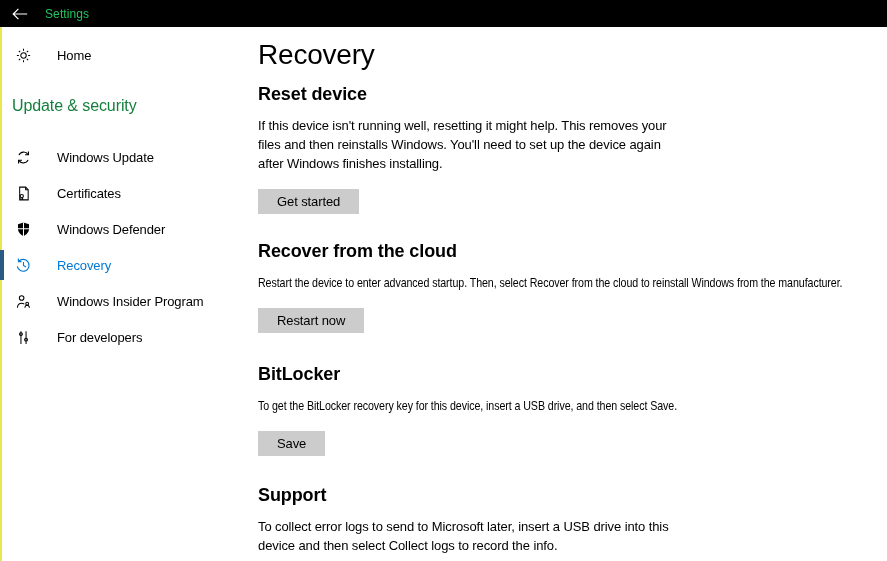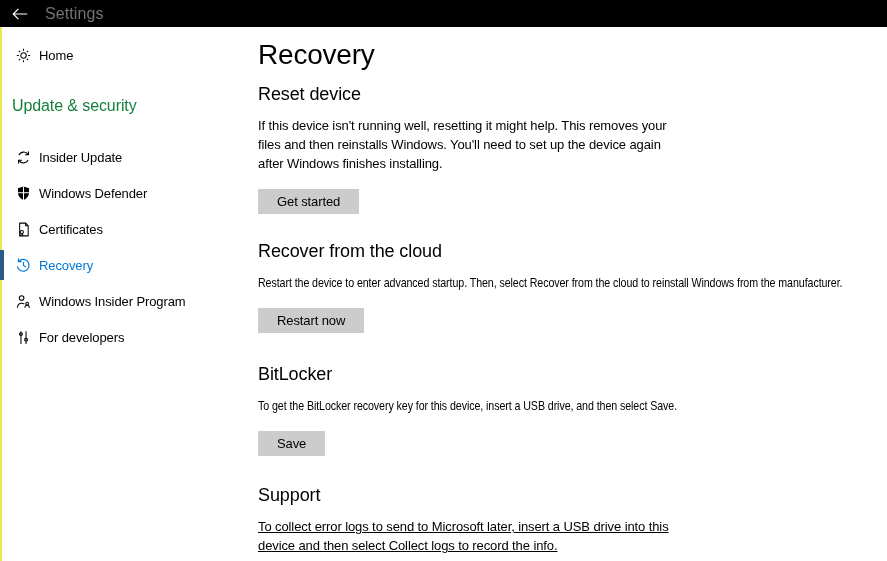--- a/index.html
+++ b/index.html
@@ -19,22 +19,22 @@
     align-items: center;
     position: relative;
     z-index: 10;
   }
   .back-btn {
     width: 40px; height: 27px;
     display: flex; align-items: center; justify-content: center;
     cursor: default;
   }
   .titlebar-title {
-    color: #737373;
-    font-size: 16px;
+    color: #22c55e;
+    font-size: 12px;
     letter-spacing: 0.1px;
     margin-left: 5px;
   }
 
   
   .edge-strip {
     position: absolute;
     left: 0; top: 27px; bottom: 0;
     width: 2px;
     background: #e9e94f;
@@ -53,21 +53,21 @@
     width: 250px;
     flex: 0 0 250px;
     padding-top: 10px;
     background: #ffffff;
   }
   .nav-item {
     height: 36px;
     display: flex;
     align-items: center;
     padding-left: 14px;
-    gap: 7px;
+    gap: 25px;
     position: relative;
     cursor: default;
     font-size: 13px;
     letter-spacing: -0.1px;
   }
   .nav-item .icon {
     width: 18px; height: 18px;
     display: flex; align-items: center; justify-content: center;
     flex: 0 0 18px;
     color: #000;
@@ -95,34 +95,34 @@
     overflow: hidden;
   }
   .page-title {
     font-size: 28px;
     font-weight: 300;
     line-height: 32px;
     letter-spacing: -0.2px;
   }
   section h2 {
     font-size: 18px;
-    font-weight: 400;
+    font-weight: 700;
     line-height: 22px;
     letter-spacing: -0.1px;
     margin-top: 12px;
   }
   section p {
     margin-top: 11px;
     font-size: 13px;
     line-height: 19px;
     letter-spacing: -0.1px;
     color: #000;
   }
   section .body-w1 { max-width: 430px; }
-  section .body-w4 { max-width: 445px; text-decoration: underline; }
+  section .body-w4 { max-width: 445px; }
   section .oneline {
     white-space: nowrap;
     transform: scaleX(0.82);
     transform-origin: 0 50%;
   }
   section:nth-of-type(2) { margin-top: 26px; }
   section:nth-of-type(3) { margin-top: 30px; }
   section:nth-of-type(4) { margin-top: 28px; }
   .btn {
     margin-top: 16px;
@@ -176,47 +176,47 @@
       <span class="icon">
         <svg width="17" height="17" viewBox="0 0 20 20">
           <g stroke="currentColor" stroke-width="1.3" fill="none">
             <path d="M4.6 7.2a6.1 6.1 0 0 1 10.8-.6"></path>
             <path d="M15.8 2.8v4h-4"></path>
             <path d="M15.4 12.8a6.1 6.1 0 0 1-10.8.6"></path>
             <path d="M4.2 17.2v-4h4"></path>
           </g>
         </svg>
       </span>
-      <span>Insider Update</span>
-    </div>
-
-    <div class="nav-item">
-      <span class="icon">
-        <svg width="17" height="17" viewBox="0 0 20 20">
-          <path d="M10 1.8l6.5 1.9v4.8c0 4.5-2.8 7.6-6.5 9.2-3.7-1.6-6.5-4.7-6.5-9.2V3.7z" fill="#000"></path>
-          <path d="M10 1.8v16M3.5 9h13" stroke="#fff" stroke-width="1.2" fill="none"></path>
-        </svg>
-      </span>
-      <span>Windows Defender</span>
+      <span>Windows Update</span>
     </div>
 
     <div class="nav-item">
       <span class="icon">
         <svg width="17" height="17" viewBox="0 0 20 20">
           <g stroke="currentColor" stroke-width="1.2" fill="none">
             <path d="M5.5 17.5v-15h7l3 3v12z"></path>
             <path d="M12.5 2.5v3h3"></path>
             <circle cx="8" cy="13" r="1.9"></circle>
             <path d="M7 14.6v3M9 14.6v3"></path>
           </g>
         </svg>
       </span>
       <span>Certificates</span>
     </div>
 
+    <div class="nav-item">
+      <span class="icon">
+        <svg width="17" height="17" viewBox="0 0 20 20">
+          <path d="M10 1.8l6.5 1.9v4.8c0 4.5-2.8 7.6-6.5 9.2-3.7-1.6-6.5-4.7-6.5-9.2V3.7z" fill="#000"></path>
+          <path d="M10 1.8v16M3.5 9h13" stroke="#fff" stroke-width="1.2" fill="none"></path>
+        </svg>
+      </span>
+      <span>Windows Defender</span>
+    </div>
+
     <div class="nav-item selected">
       <span class="sel-bar"></span>
       <span class="icon">
         <svg width="17" height="17" viewBox="0 0 20 20">
           <g stroke="currentColor" stroke-width="1.3" fill="none">
             <path d="M4.3 5.2a7 7 0 1 1-1.6 5.9"></path>
             <path d="M4 1.8v3.6h3.6"></path>
             <path d="M10 5.8V10l2.9 1.8"></path>
           </g>
         </svg>

